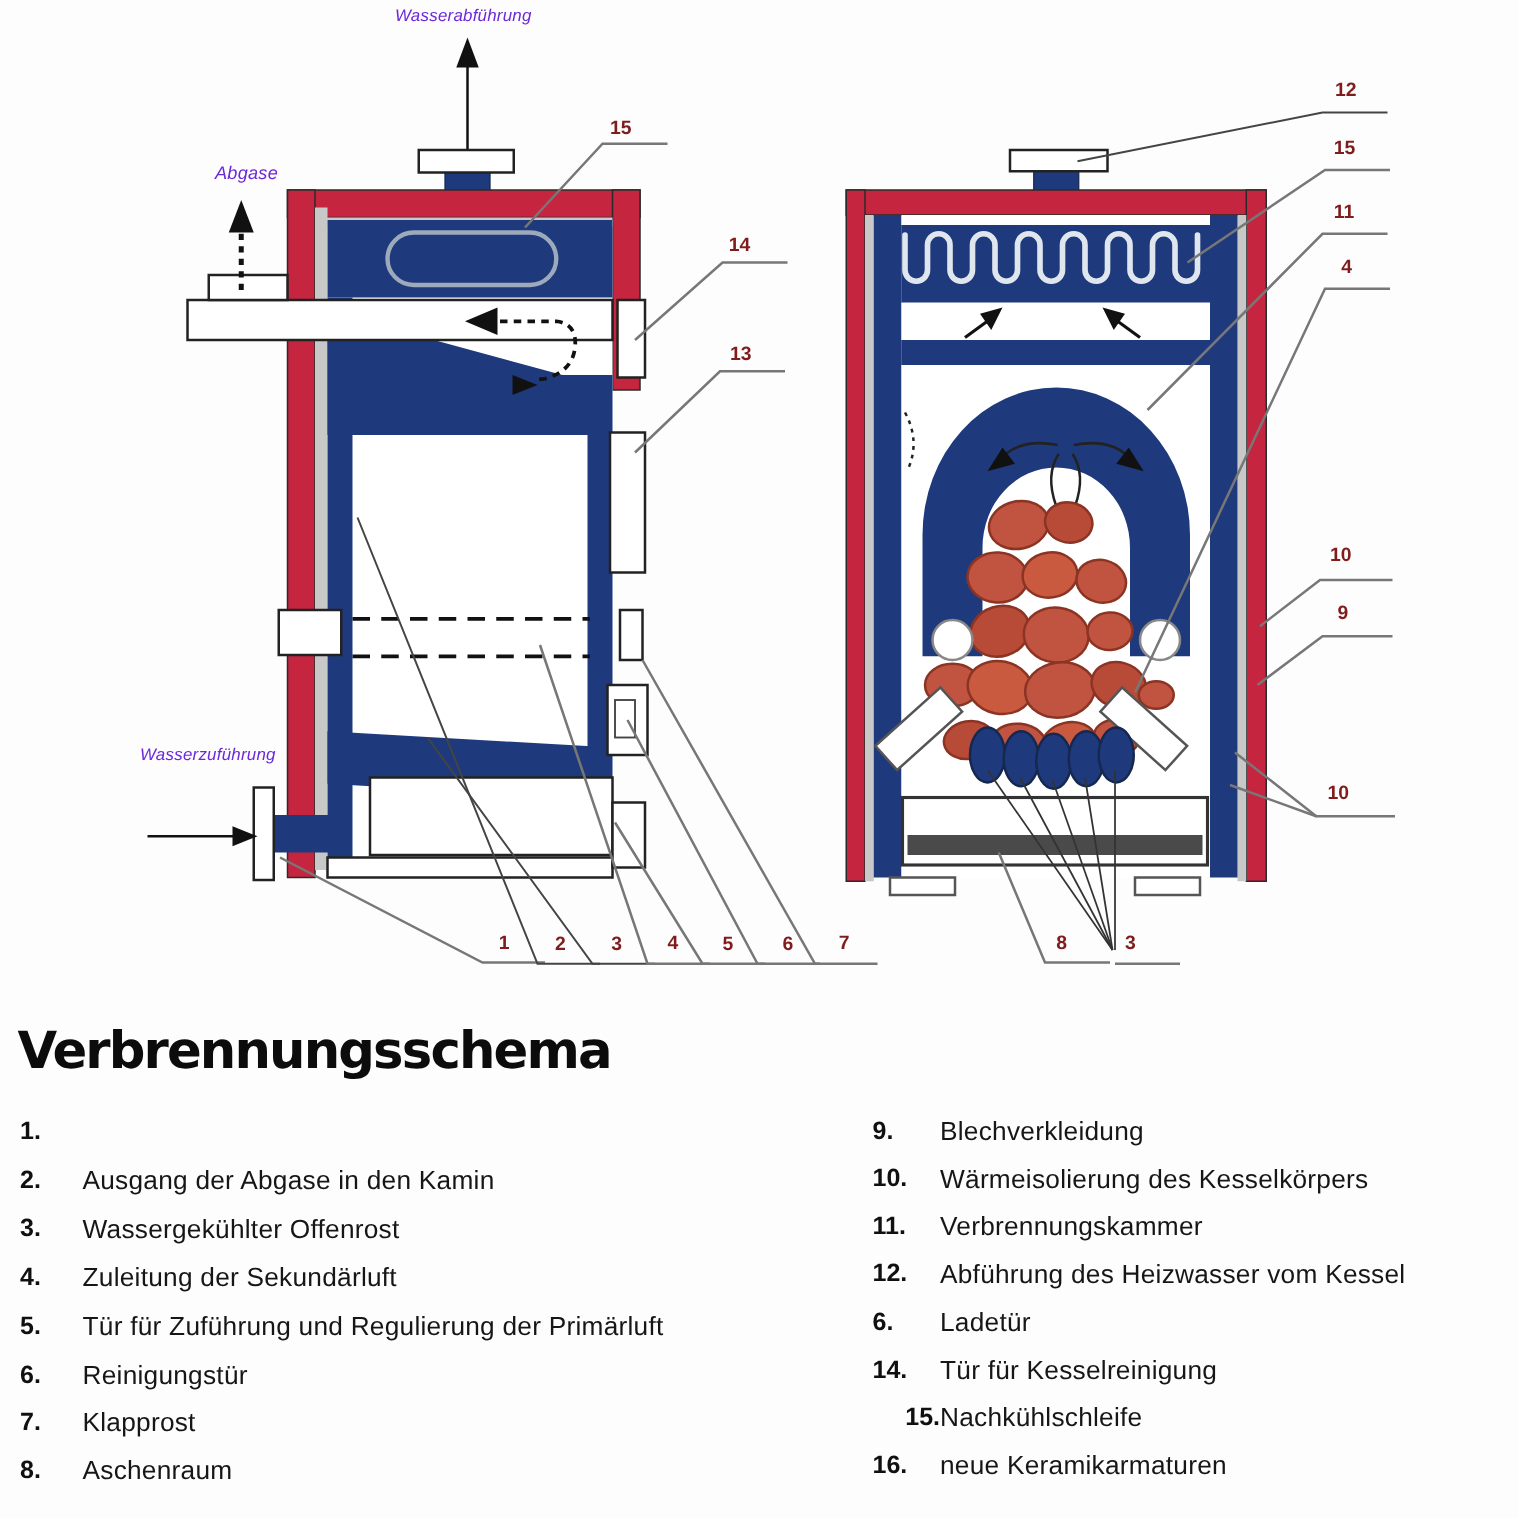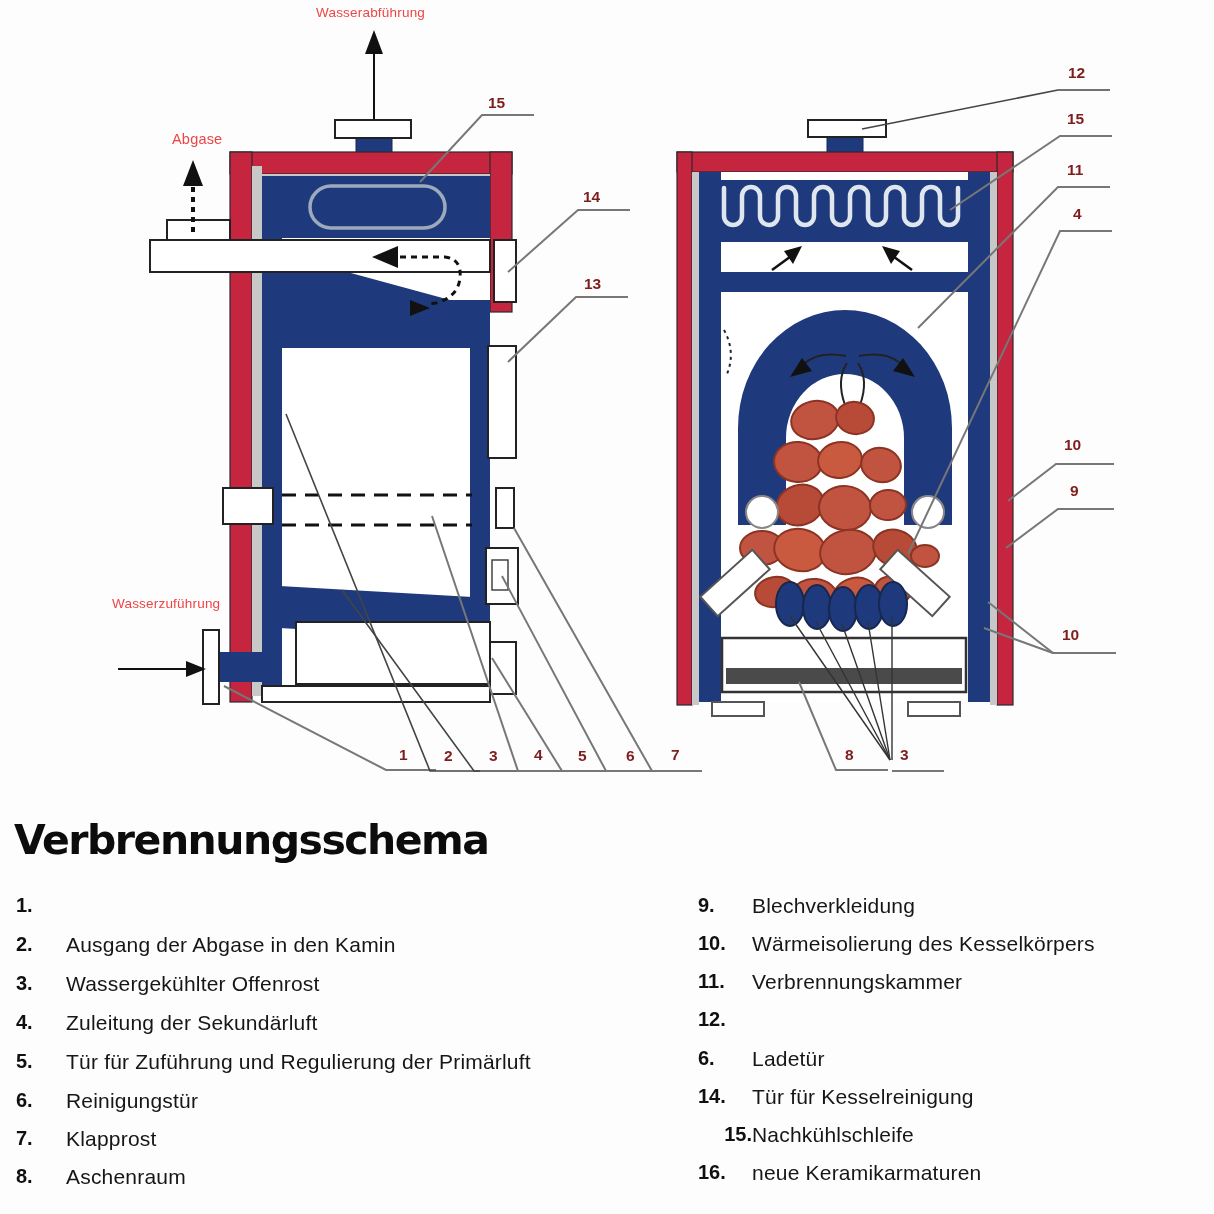--- a/index.html
+++ b/index.html
@@ -2,21 +2,21 @@
 <html><head>
 <meta charset="utf-8">
 <style>
   html,body{margin:0;padding:0;}
   body{
     width:1214px;height:1214px;position:relative;overflow:hidden;
     background:#fdfdfe;font-family:"Liberation Sans",sans-serif;color:#141414;
   }
   #stage{position:absolute;inset:0;}
   svg.art{position:absolute;left:0;top:0;}
-  .diag-label{position:absolute;font-size:13.5px;color:#ef4444;letter-spacing:.2px;white-space:nowrap;}
+  .diag-label{position:absolute;font-size:13.5px;color:#6d28d9;letter-spacing:.2px;white-space:nowrap;font-style:italic;}
   .co{position:absolute;font-size:15.5px;color:#7f1d1d;font-weight:600;white-space:nowrap;}
   .title{position:absolute;left:14px;top:816px;font-size:41px;font-weight:800;
          font-family:"DejaVu Sans","Liberation Sans",sans-serif;letter-spacing:-1.5px;color:#0c0c0c;text-align:right;}
   .lrow{position:absolute;display:flex;align-items:flex-start;white-space:nowrap;}
   .lrow .num{font-weight:700;font-size:20px;color:#101010;}
   .col-l .num{width:50px;}
   .col-r .num{width:54px;}
   .lrow .lab{font-size:21px;color:#161616;letter-spacing:.2px;}
 </style>
 </head>
@@ -267,20 +267,21 @@
   <div class="lrow col-r" style="left:698px;top:932px;">
         <span class="num">10.</span>
         <span class="lab">Wärmeisolierung des Kesselkörpers</span>
       </div>
   <div class="lrow col-r" style="left:698px;top:970px;">
         <span class="num">11.</span>
         <span class="lab">Verbrennungskammer</span>
       </div>
   <div class="lrow col-r" style="left:698px;top:1008px;">
         <span class="num">12.</span>
+        <span class="lab">Abführung des Heizwasser vom Kessel</span>
       </div>
   <div class="lrow col-r" style="left:698px;top:1047px;">
         <span class="num">6.</span>
         <span class="lab">Ladetür</span>
       </div>
   <div class="lrow col-r" style="left:698px;top:1085px;">
         <span class="num">14.</span>
         <span class="lab">Tür für Kesselreinigung</span>
       </div>
   <div class="lrow col-r" style="left:698px;top:1123px;text-align:right;">

